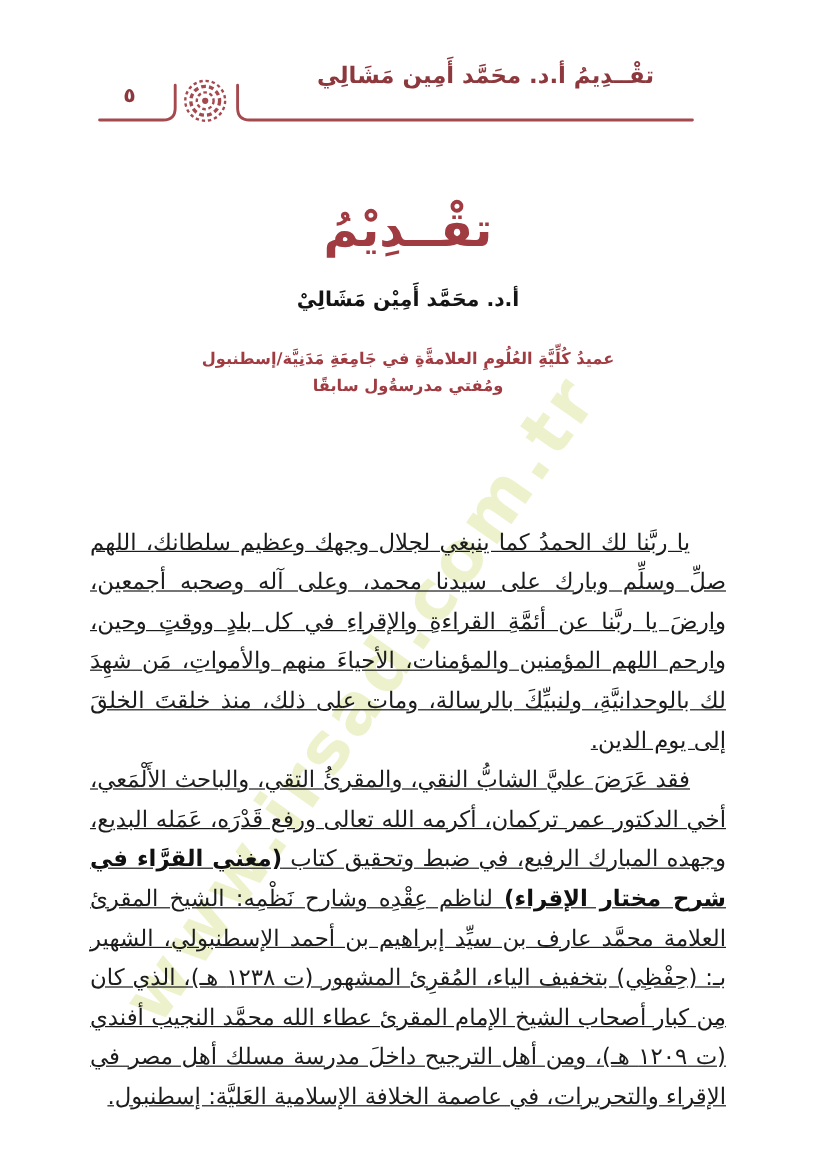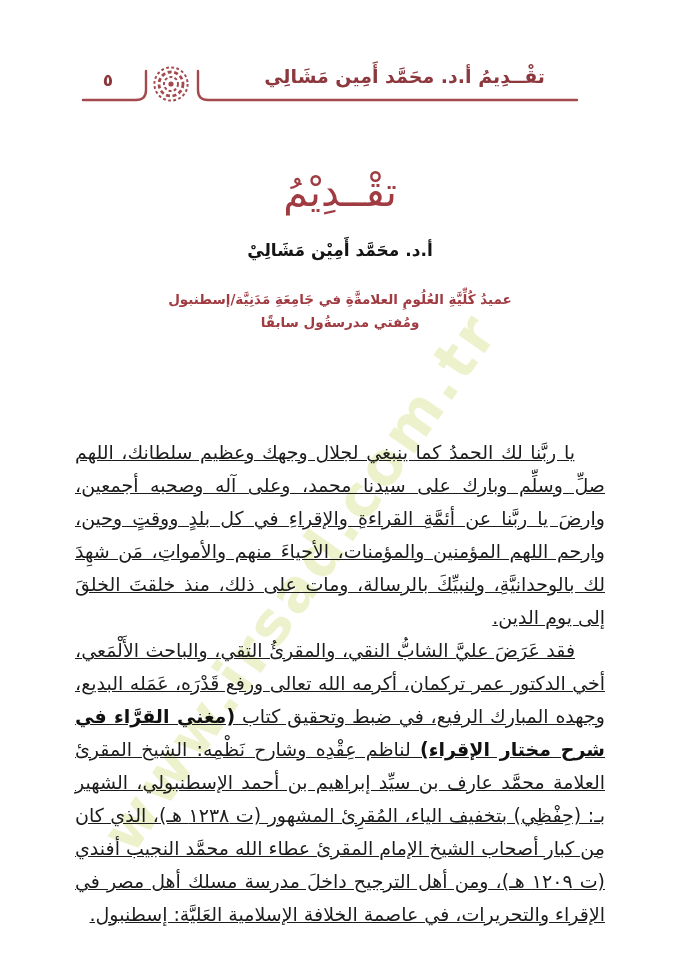--- a/index.html
+++ b/index.html
@@ -27,38 +27,38 @@
     transform-origin:center center;
     direction:ltr;
     z-index:1;
     white-space:nowrap;
     font-family:"DejaVu Sans",sans-serif;
   }
 
   
   .header{position:absolute;top:0;left:0;width:680px;height:115px;z-index:2;}
   .running-title{
-    position:absolute;top:65px;right:135px;
+    position:absolute;top:52px;right:135px;
     font-size:19px;font-weight:bold;color:#8d383d;
     white-space:nowrap;
   }
   .header-rule{position:absolute;top:55px;left:0;}
   .rosette{position:absolute;top:65px;left:152px;}
   .page-number{
     position:absolute;top:70px;left:94px;width:28px;
     text-align:center;font-size:17px;font-weight:bold;color:#8d383d;
   }
 
   
   .title-block{
     position:absolute;top:165px;left:0;width:680px;
     text-align:center;z-index:2;
   }
   .main-title{
-    font-size:40px;font-weight:normal;color:#a03b42;
+    font-size:40px;font-weight:bold;color:#a03b42;
     line-height:54px;margin:0;
   }
   .author{
     font-size:17px;font-weight:bold;color:#141414;
     line-height:46px;margin-top:8px;
   }
   .affil{
     font-size:13.5px;font-weight:bold;color:#a03b42;
     line-height:21px;
   }

